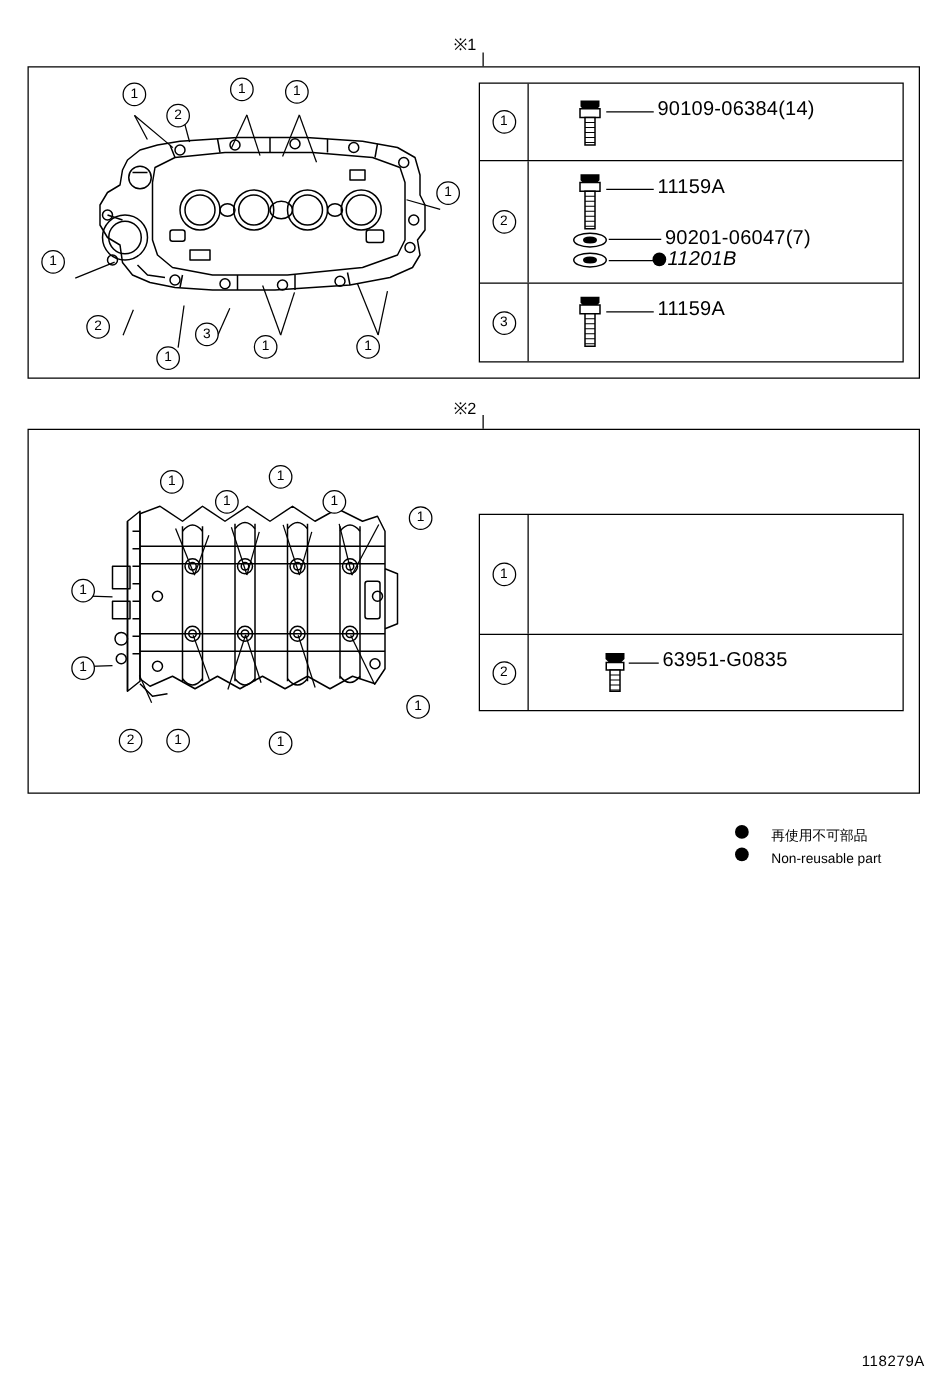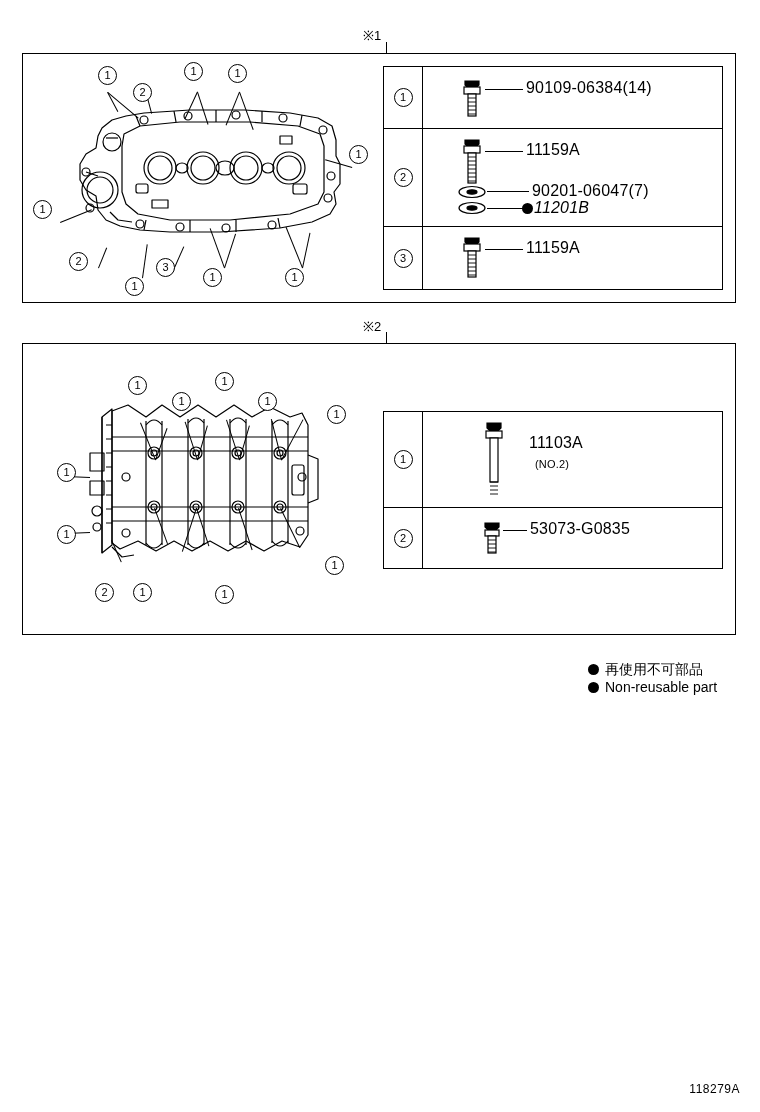--- a/index.html
+++ b/index.html
@@ -131,23 +131,23 @@
 
   
   .note-block {
     position: absolute;
     left: 588px;
     top: 660px;
     width: 160px;
   }
   .note-line {
     display: flex;
-    align-items: center;
-    gap: 6px;
-    font-size: 14px;
+    align-items: flex-start;
+    gap: 18px;
+    font-size: 11px;
     line-height: 18px;
     white-space: nowrap;
   }
   .note-line .dot-mark { margin-right: 0; }
 
   
   #figure-code {
     position: absolute;
     right: 20px;
     top: 1082px;
@@ -478,49 +478,37 @@
   <div class="callout" style="left:133px; top:583px;">1</div>
   <div class="callout" style="left:215px; top:585px;">1</div>
   <div class="callout" style="left:325px; top:556px;">1</div>
 
   <div class="legend" id="legend-2">
 
     <div class="legend-row" style="height:96px;">
       <div class="legend-num-cell">
         <span class="circ">1</span>
       </div>
-      <div class="legend-body">
-        <svg class="bolt" style="left:58px; top:8px;" width="26" height="78" viewBox="0 0 26 78">
-          <g stroke="#000" stroke-width="1.2" fill="#fff">
-            <path d="M6,3 L20,3 L20,8 L17,11 L9,11 L6,8 Z" fill="#000"></path>
-            <rect x="5" y="11" width="16" height="7"></rect>
-            <rect x="9" y="18" width="8" height="44"></rect>
-            <path d="M9,62 L17,62 M9,66 L17,66 M9,70 L17,70 M9,74 L17,74" stroke-width="0.9"></path>
-          </g>
-        </svg>
-        <div class="part-label" style="left:106px; top:22px;">11103A</div>
-        <div class="part-label small" style="left:112px; top:46px;">(NO.2)</div>
-      </div>
     </div>
 
     <div class="legend-row" style="height:60px;">
       <div class="legend-num-cell">
         <span class="circ">2</span>
       </div>
       <div class="legend-body">
         <svg class="bolt" style="left:58px; top:12px;" width="22" height="36" viewBox="0 0 22 36">
           <g stroke="#000" stroke-width="1.2" fill="#fff">
             <path d="M4,3 L18,3 L18,7 L15,10 L7,10 L4,7 Z" fill="#000"></path>
             <rect x="4" y="10" width="14" height="6"></rect>
             <rect x="7" y="16" width="8" height="17"></rect>
             <path d="M7,20 L15,20 M7,24 L15,24 M7,28 L15,28 M7,32 L15,32" stroke-width="0.9"></path>
           </g>
         </svg>
         <div class="lead" style="left:80px; top:22px; width:24px;"></div>
-        <div class="part-label" style="left:107px; top:12px;">53073-G0835</div>
+        <div class="part-label" style="left:107px; top:12px;">63951-G0835</div>
       </div>
     </div>
 
   </div>
 
   <div class="note-block">
     <div class="note-line">
       <span class="dot-mark"></span>
       <span>再使用不可部品</span>
     </div>

